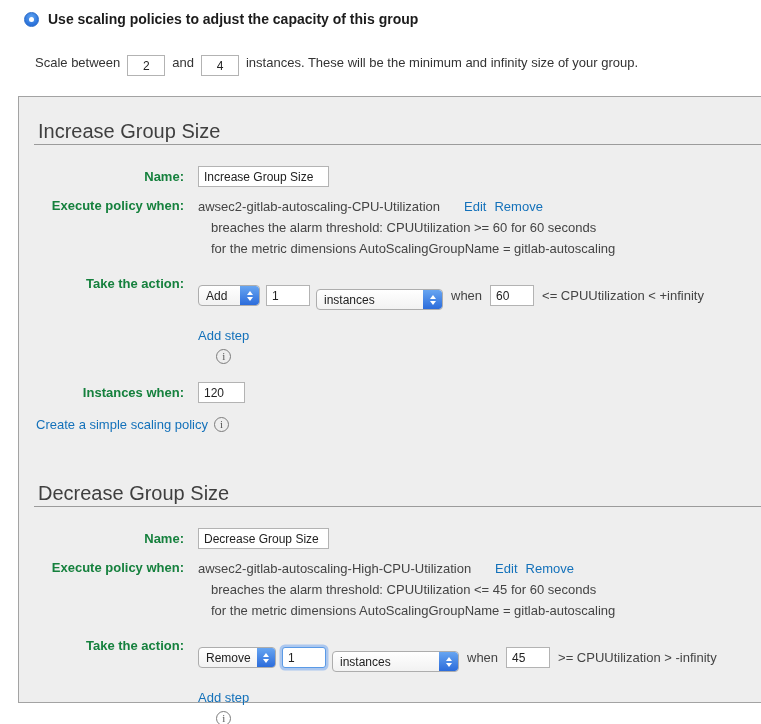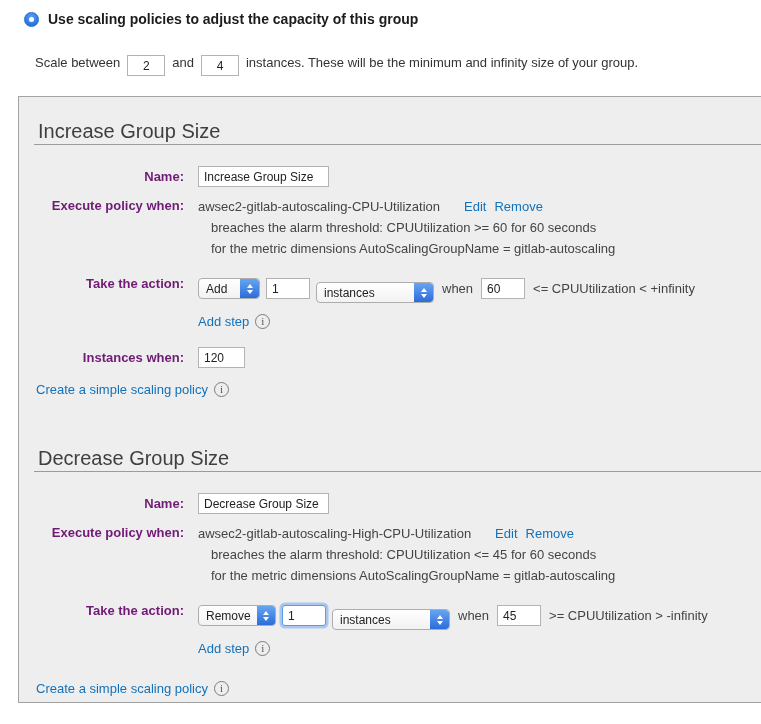--- a/index.html
+++ b/index.html
@@ -30,63 +30,63 @@
 
   
   .panel { position:absolute; left:18px; top:96px; width:746px; height:607px;
     background:#eeeeee; border:1px solid #a3a3a3; }
 
   .section-head { margin-left:15px; padding:24px 0 3px 4px; border-bottom:1px solid #9b9b9b;
     font-size:20px; line-height:20px; color:#3f3f3f; }
   .section-head.second { margin-top:27px; }
 
   .frow { display:flex; align-items:flex-start; }
-  .flabel { flex:none; width:165px; text-align:right; font-weight:bold; color:#701a75; padding-top:3px; }
+  .flabel { flex:none; width:165px; text-align:right; font-weight:bold; color:#15803d; padding-top:3px; }
   .fvalue { margin-left:14px; }
 
   .row-name { margin-top:21px; }
   .row-exec { margin-top:9px; }
   .row-exec .flabel { padding-top:2px; }
   .alarm { line-height:21px; }
   .alarm-line1 { display:flex; align-items:flex-end; gap:24px; }
   .alarm-line1 .links { display:flex; gap:8px; }
   .alarm-indent { margin-left:13px; }
   .row-action { margin-top:14px; }
   .controls { display:flex; align-items:center; gap:6px; }
   .row-addstep { margin-top:10px; }
-  .addstep { display:flex; align-items:center; gap:6px; }
+  .addstep { display:flex; align-items:center; gap:6px;flex-direction:column; }
   .row-warm { margin-top:18px; }
   .warmwrap { display:flex; align-items:center; gap:9px; }
   .simple-link { margin:14px 0 0 17px; display:flex; align-items:center; gap:6px; }
   .simple-link.second { margin-top:25px; }
 
   a.link { color:var(--link,#1371ba); text-decoration:none; cursor:pointer; }
 
   
   .mac-select { display:inline-flex; align-items:center; height:21px; background:linear-gradient(#ffffff,#f2f2f2);
     border:1px solid #adadad; border-radius:4px; font-size:12px; color:#222; overflow:hidden; cursor:default; }
   .mac-select .sel-val { padding:0 6px 0 7px; flex:1; white-space:nowrap; }
   .sel-stepper { width:19px; align-self:stretch; flex:none; display:flex; flex-direction:column;
     align-items:center; justify-content:center; gap:2px;
     background:linear-gradient(#67a5f1,#2c6cdb); border-radius:0 3px 3px 0; }
   .tri-up { width:0; height:0; border-left:3.5px solid transparent; border-right:3.5px solid transparent;
     border-bottom:4px solid #fff; }
   .tri-down { width:0; height:0; border-left:3.5px solid transparent; border-right:3.5px solid transparent;
     border-top:4px solid #fff; }
   .sel-verb-add { width:62px; }
   .sel-verb-remove { width:78px; }
-  .sel-unit { width:118px;margin-top:8px; }
+  .sel-unit { width:127px;margin-top:8px; }
 
   .info-icon { width:15px; height:15px; flex:none; border:1px solid #7c7c7c; border-radius:50%;
     display:inline-flex; align-items:center; justify-content:center; color:#555; cursor:pointer;
     font-family:"Liberation Serif", serif; font-size:11px; line-height:1; }
   .info-icon::after { content:"i"; }
 
   .cond { white-space:nowrap; margin-left:2px; }
-  .when { margin:8px 2px; }
+  .when { margin:15px 2px; }
 </style>
 </head>
 <body>
 
 <div id="screen">
 
   <div class="top-radio">
     <span class="radio-dot"></span>
     <span class="lbl">Use scaling policies to adjust the capacity of this group</span>
   </div>

